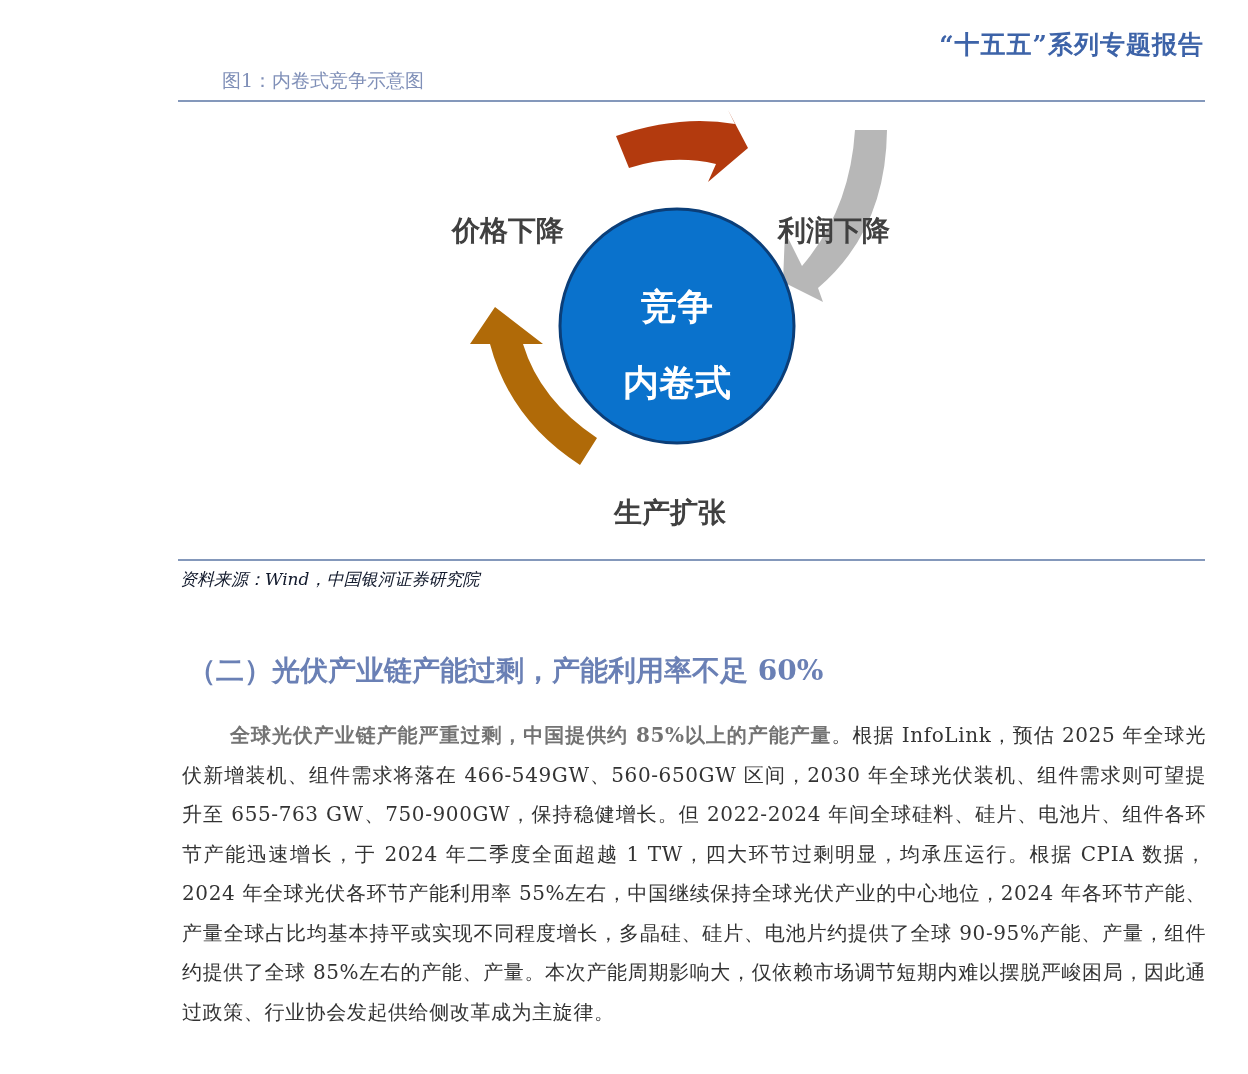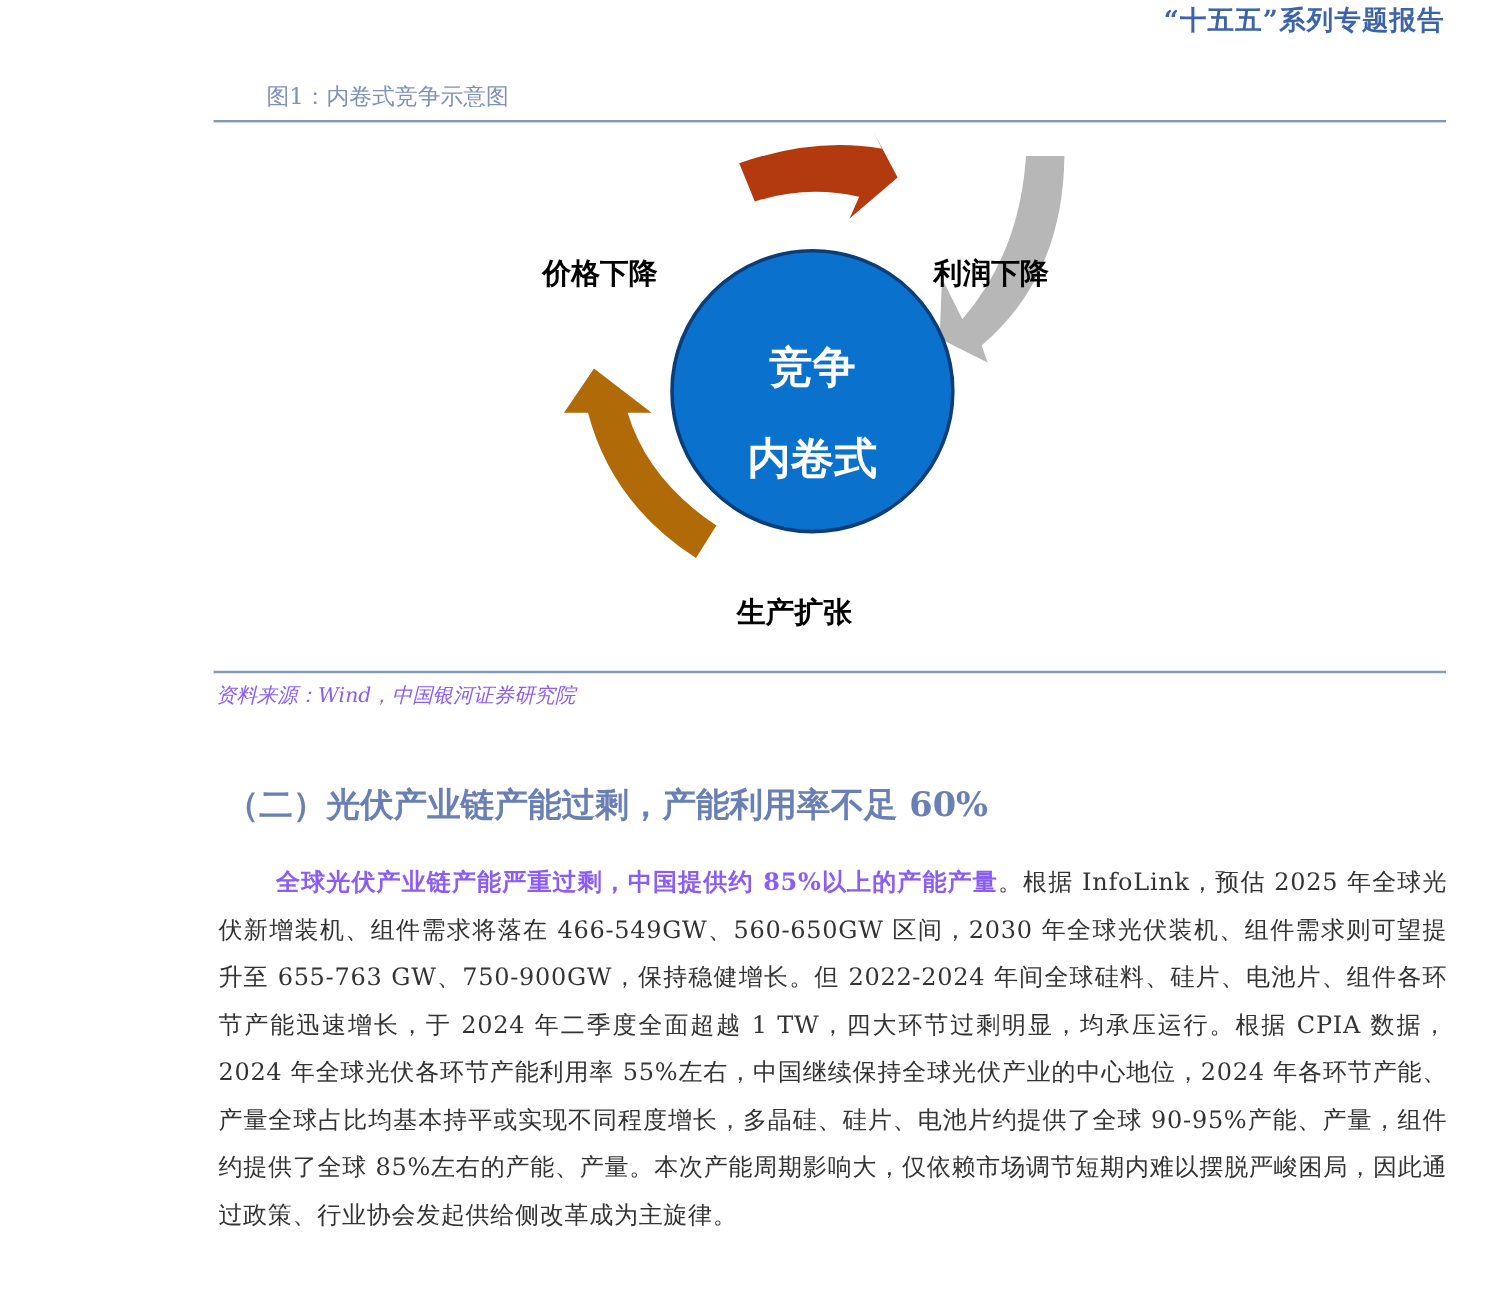--- a/index.html
+++ b/index.html
@@ -1,29 +1,29 @@
 <!DOCTYPE html>
 <html><head>
 <meta charset="utf-8">
 <style>
   html,body{margin:0;padding:0;background:#fff;}
   body{width:1248px;height:1074px;position:relative;overflow:hidden;font-family:"DejaVu Serif","Liberation Serif",serif;}
-  .header-title{position:absolute;right:44px;top:2px;font-size:22px;font-weight:bold;color:#3d63a8;letter-spacing:1px;}
+  .header-title{position:absolute;right:44px;top:28px;font-size:25px;font-weight:bold;color:#3d63a8;letter-spacing:1px;}
   .fig-caption{position:absolute;left:178px;top:68px;font-size:19px;color:#8090b8;margin-left:44px;}
   .rule{position:absolute;left:178px;width:1027px;height:2px;background:#8498bb;}
   .rule.top{top:100px;}
   .rule.bottom{top:559px;}
   .diagram{position:absolute;left:440px;top:100px;width:500px;height:450px;}
   .diagram svg{position:absolute;left:0;top:0;}
-  .lbl{position:absolute;font-size:24px;font-weight:bold;color:#000000;font-family:Liberation Mono, monospace;}
+  .lbl{position:absolute;font-size:28px;font-weight:bold;color:#404040;font-family:Liberation Mono, monospace;}
   .center{position:absolute;left:119px;top:168px;width:236px;height:176px;text-align:center;color:#fff;font-size:36px;font-weight:bold;line-height:76px;}
-  .source{position:absolute;left:180px;top:568px;font-size:17px;font-style:italic;color:#8b5cf6;}
+  .source{position:absolute;left:180px;top:568px;font-size:17px;font-style:italic;color:#0f172a;}
   .section{position:absolute;left:188px;top:652px;font-size:28px;font-weight:bold;color:#6a80b5;}
   .para{position:absolute;left:182px;top:716px;width:1024px;font-size:20px;line-height:39.5px;color:#333;text-align:justify;text-indent:48px;letter-spacing:0.6px;}
-  .para b{color:#8b5cf6;}
+  .para b{color:#737373;}
 </style>
 </head>
 <body>
 
 <div class="header-title">“十五五”系列专题报告</div>
 
 <div class="fig-caption">图1：内卷式竞争示意图</div>
 <div class="rule top"></div>
 
 <div class="diagram">

